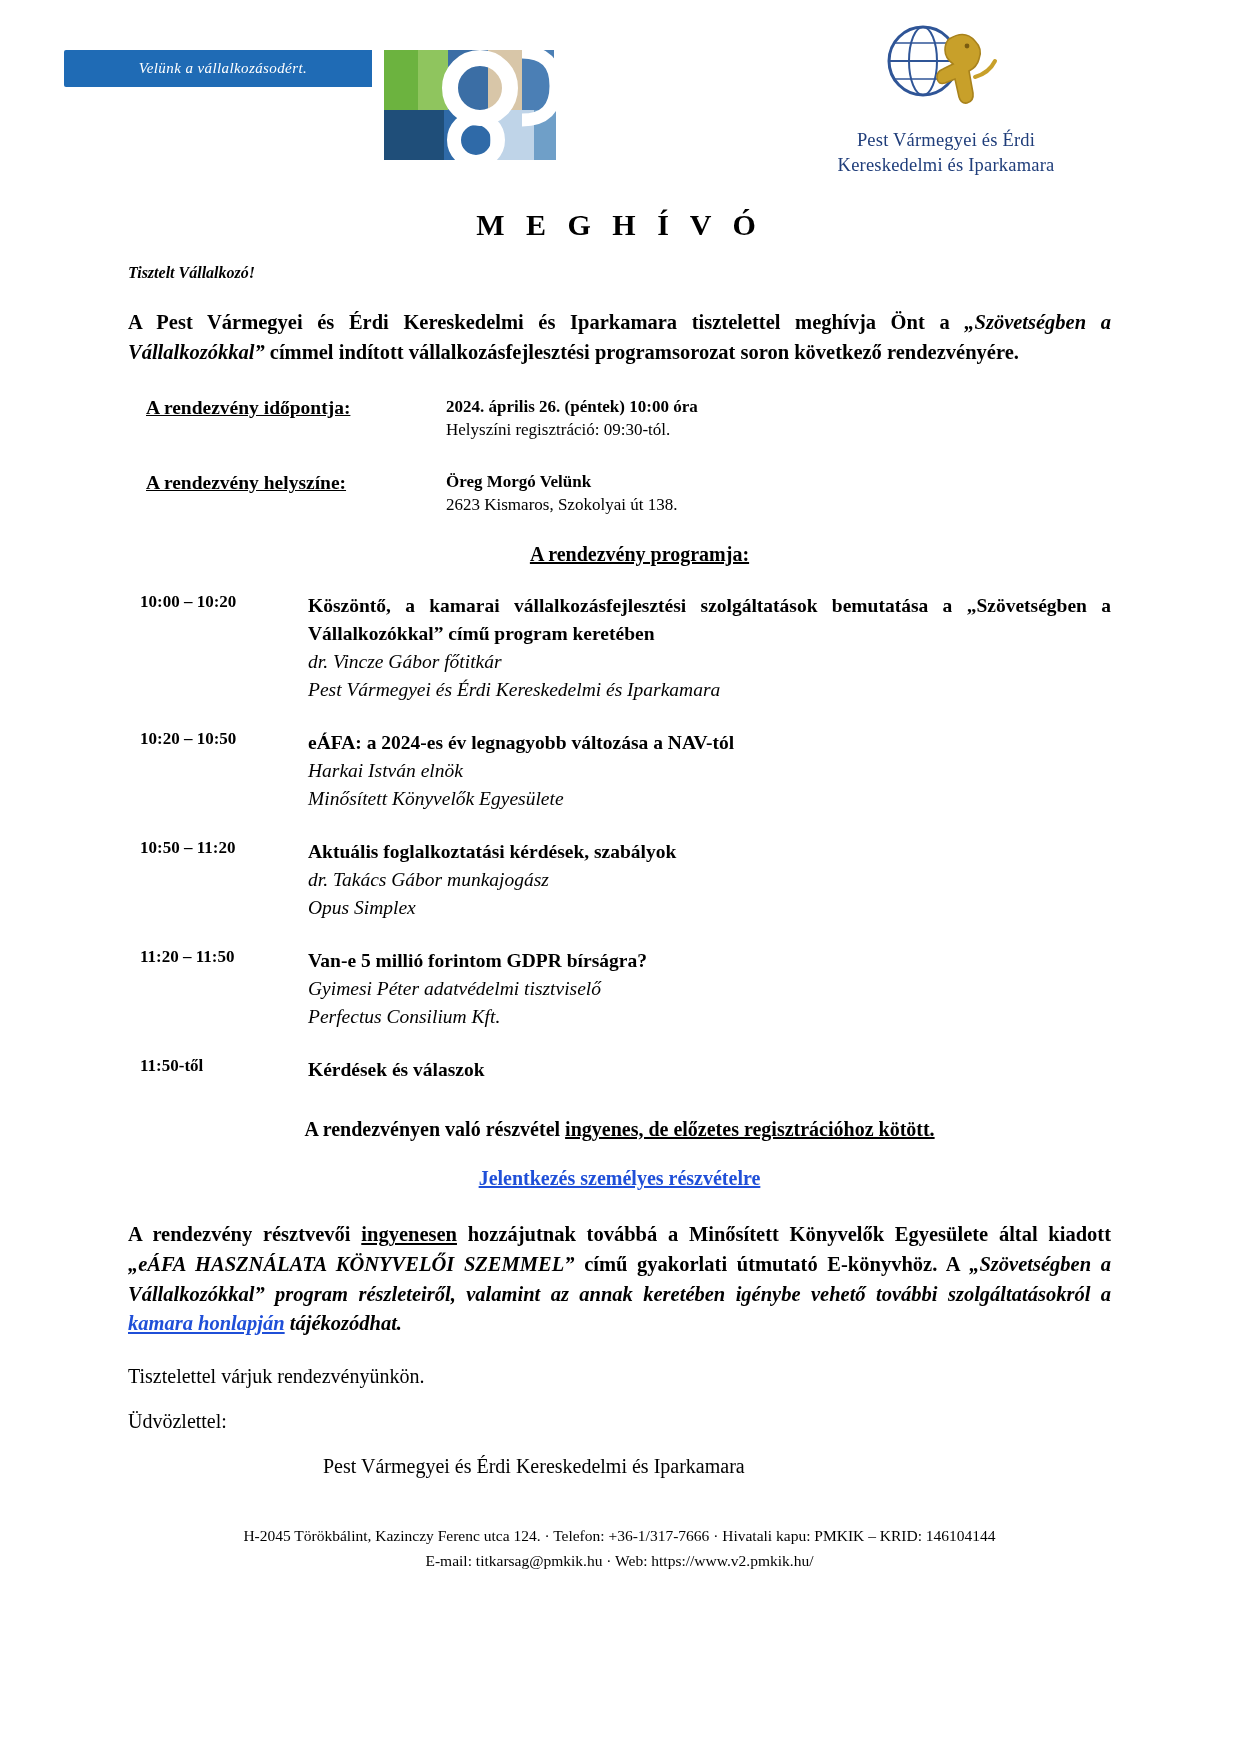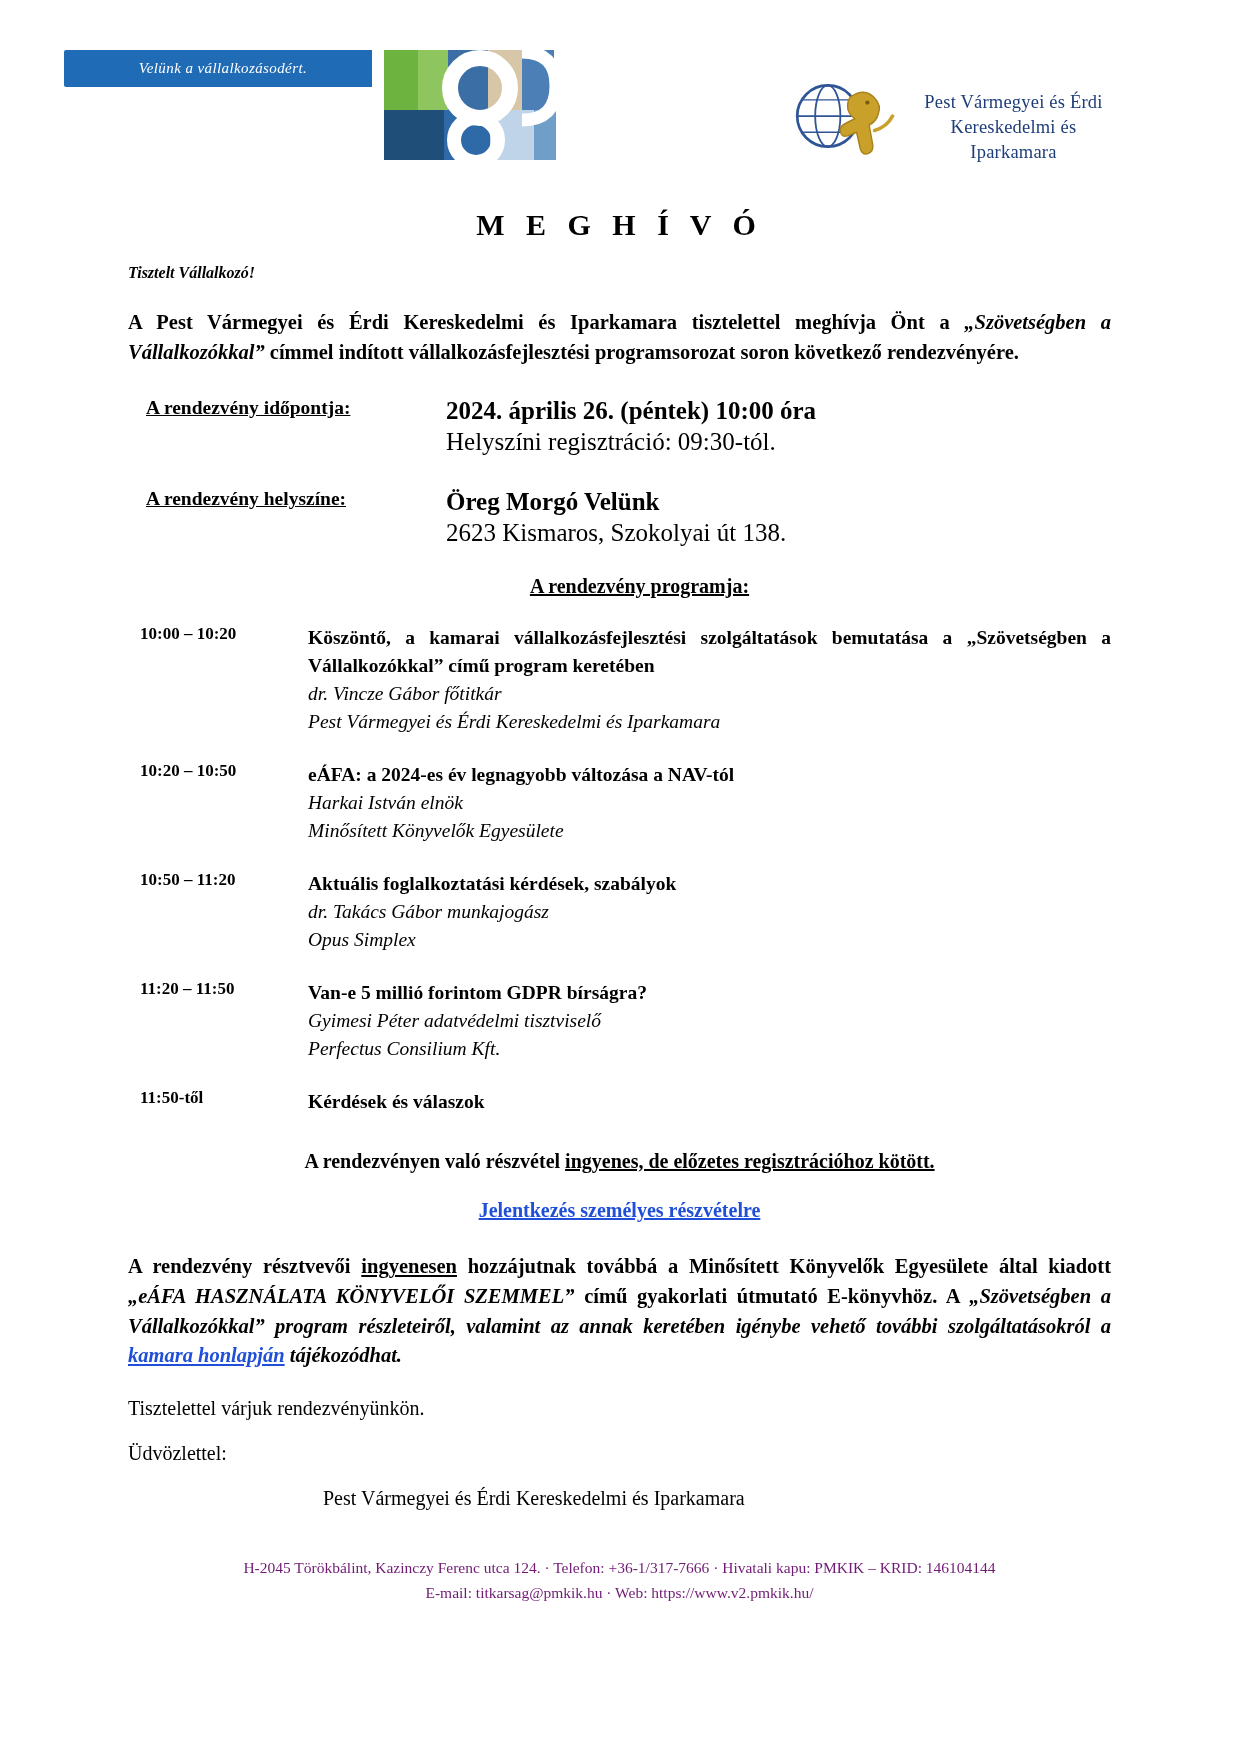--- a/index.html
+++ b/index.html
@@ -54,21 +54,21 @@
   .logo-art {
     position: absolute;
     left: 244px;
     top: 8px;
     width: 230px;
     height: 132px;
   }
   .header-right {
     width: 330px;
     display: flex;
-    flex-direction: row;
+    flex-direction: column;
     align-items: center;
     padding-top: 6px;
   }
   .chamber-mark {
     width: 150px;
     height: 105px;
     position: relative;
   }
   .chamber-name {
     margin-top: 4px;
@@ -116,21 +116,21 @@
     margin-bottom: 8px;
   }
   .info-label {
     width: 300px;
     font-weight: bold;
     font-size: 19.5px;
     text-decoration: underline;
     flex: 0 0 300px;
   }
   .info-value {
-    font-size: 25px;
+    font-size: 17px;
   }
   .info-value .strong {
     font-weight: bold;
     display: block;
     margin-bottom: 3px;
   }
   .info-gap { height: 24px; }
 
   
   .programme-heading {
@@ -204,21 +204,21 @@
   .signature {
     font-size: 20px;
     margin: 6px 0 0 195px;
   }
 
   
   .footer {
     margin-top: 46px;
     padding-bottom: 16px;
     text-align: center;
-    color: #701a75;
+    color: #000000;
     font-size: 15.5px;
     line-height: 1.6;
   }
 </style>
 </head>
 <body>
 
 <div class="page">
 
   <div class="header">

